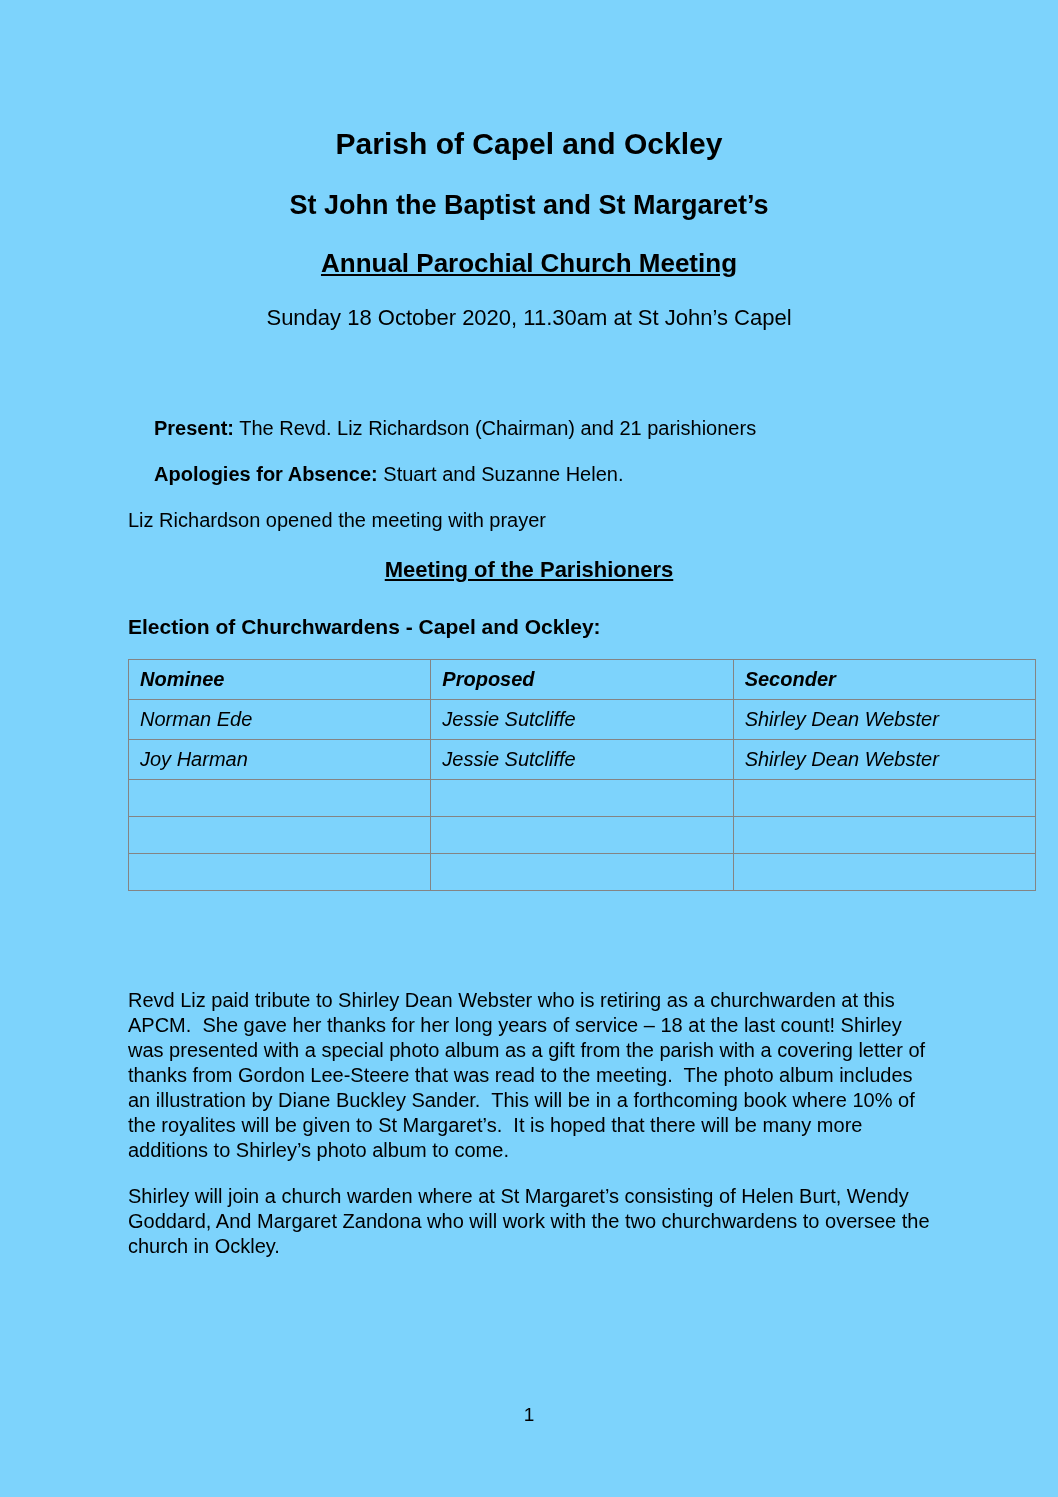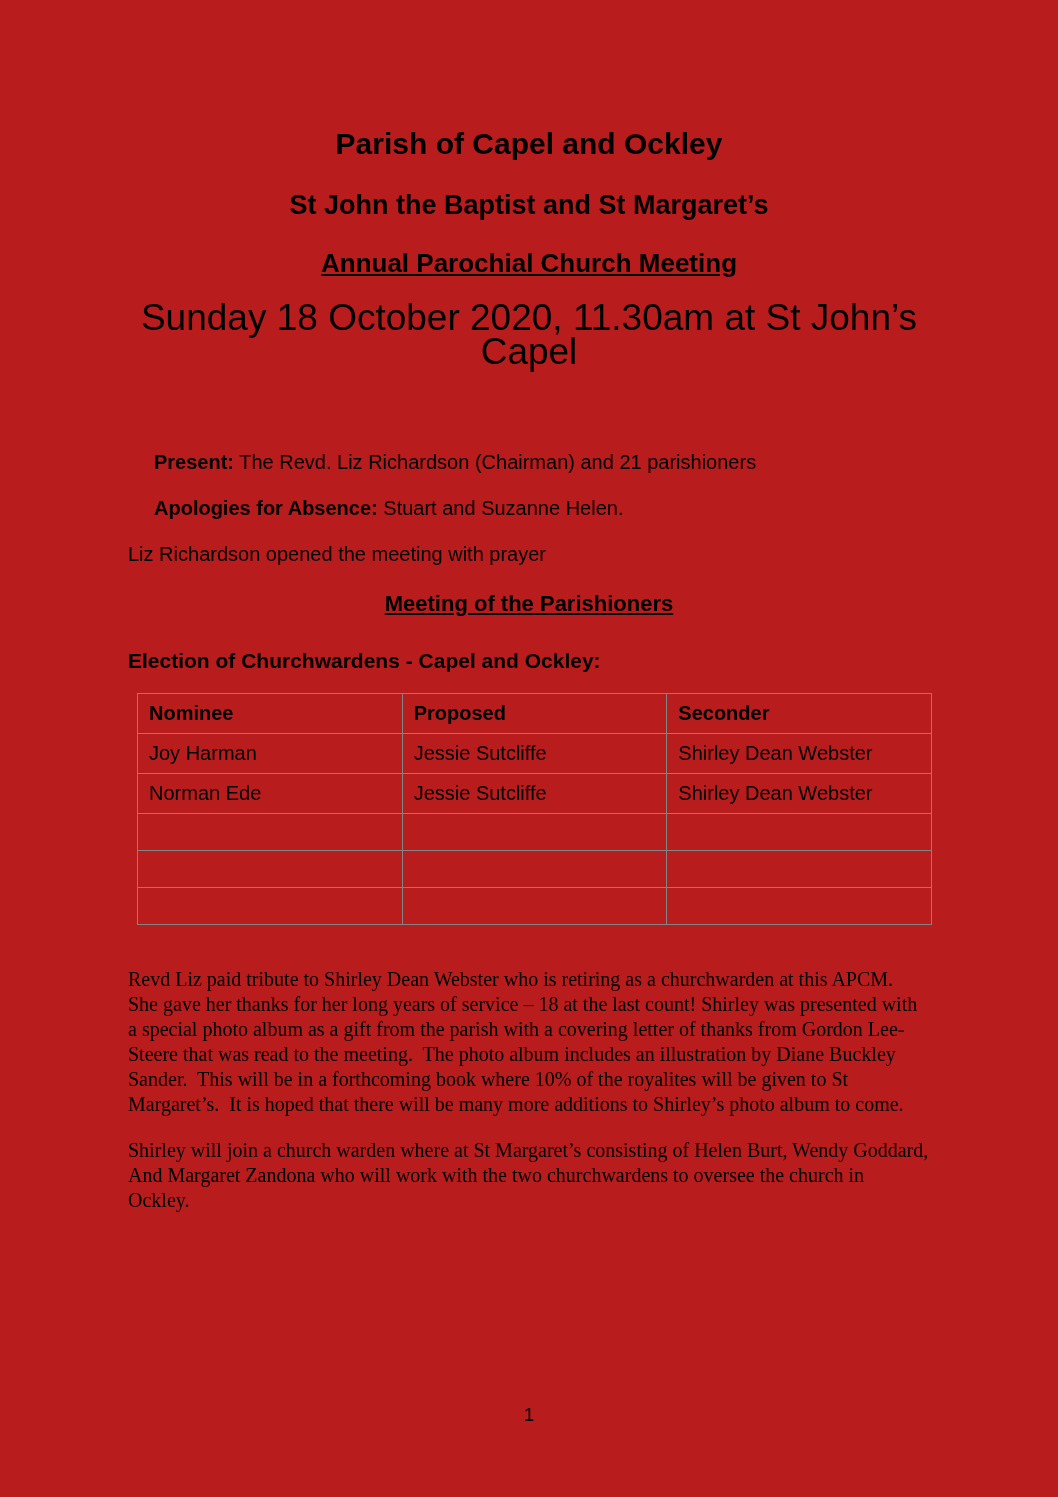--- a/index.html
+++ b/index.html
@@ -2,21 +2,21 @@
 <html><head>
 <meta charset="utf-8">
 <style>
   * { margin: 0; padding: 0; box-sizing: border-box; }
   html, body { background: #ffffff; }
   .page {
     position: relative;
     width: 1058px;
     height: 1497px;
     margin: 0 auto;
-    background: #b91c1c;
+    background: #7dd3fc;
     color: #000000;
     font-family: "Liberation Sans", "DejaVu Sans", sans-serif;
     overflow: hidden;
   }
   .content {
     padding: 126px 128px 0 128px;
   }
   .title-block { text-align: center; }
   .doc-title {
     font-size: 30px;
@@ -31,21 +31,21 @@
     margin-bottom: 25px;
   }
   .doc-meeting-title {
     font-size: 26px;
     font-weight: bold;
     line-height: 33px;
     text-decoration: underline;
     margin-bottom: 21px;
   }
   .doc-date {
-    font-size: 37px;
+    font-size: 22px;
     font-weight: normal;
     line-height: 34px;
   }
   .attendance { margin-top: 81px; }
   .body-line {
     font-size: 20px;
     line-height: 25px;
     margin-bottom: 21px;
     white-space: pre-wrap;
   }
@@ -61,36 +61,36 @@
   }
   .sub-heading {
     font-size: 21px;
     font-weight: bold;
     line-height: 26px;
     margin-bottom: 19px;
   }
   table.election {
     border-collapse: collapse;
     table-layout: fixed;
-    width: 795px;
-    margin-left: 9px;
+    width: 908px;
+    font-style: italic;
   }
   table.election th,
   table.election td {
     border: 1px solid #848484;
     font-size: 20px;
     text-align: left;
     vertical-align: middle;
     padding: 0 11px;
     overflow: hidden;
   }
   table.election th { font-weight: bold; height: 40px; }
   table.election tr.data-row td { height: 40px; }
   table.election tr.empty-row td { height: 37px; }
-  .paragraphs { margin-top: 42px; font-family: Liberation Serif, serif; }
+  .paragraphs { margin-top: 97px; }
   .paragraph {
     font-size: 20px;
     line-height: 25px;
     margin-bottom: 21px;
     white-space: pre-wrap;
   }
   .page-number {
     position: absolute;
     top: 1403px;
     left: 0;
@@ -126,26 +126,26 @@
     <table class="election">
       <thead>
         <tr>
           <th>Nominee</th>
           <th>Proposed</th>
           <th>Seconder</th>
         </tr>
       </thead>
       <tbody>
         <tr class="data-row">
-          <td>Joy Harman</td>
+          <td>Norman Ede</td>
           <td>Jessie Sutcliffe</td>
           <td>Shirley Dean Webster</td>
         </tr>
         <tr class="data-row">
-          <td>Norman Ede</td>
+          <td>Joy Harman</td>
           <td>Jessie Sutcliffe</td>
           <td>Shirley Dean Webster</td>
         </tr>
         <tr class="empty-row">
           <td></td>
           <td></td>
           <td></td>
         </tr>
         <tr class="empty-row">
           <td></td>

